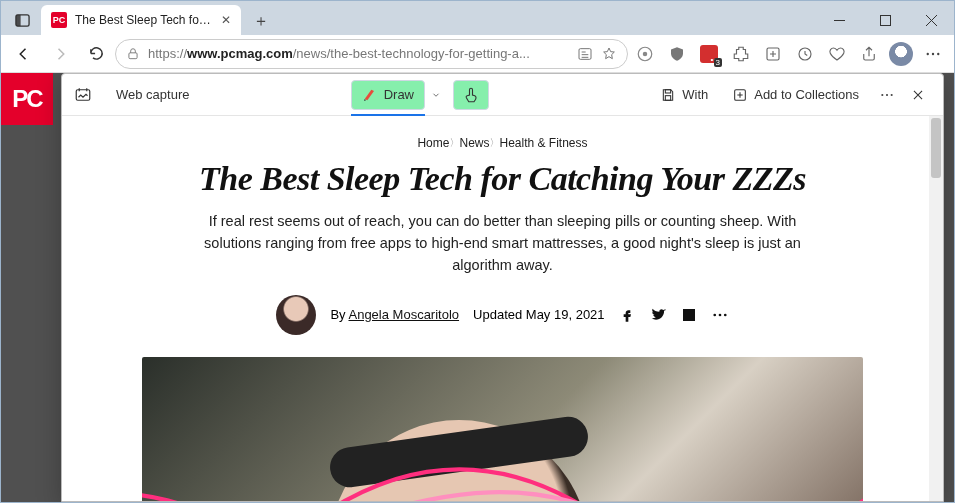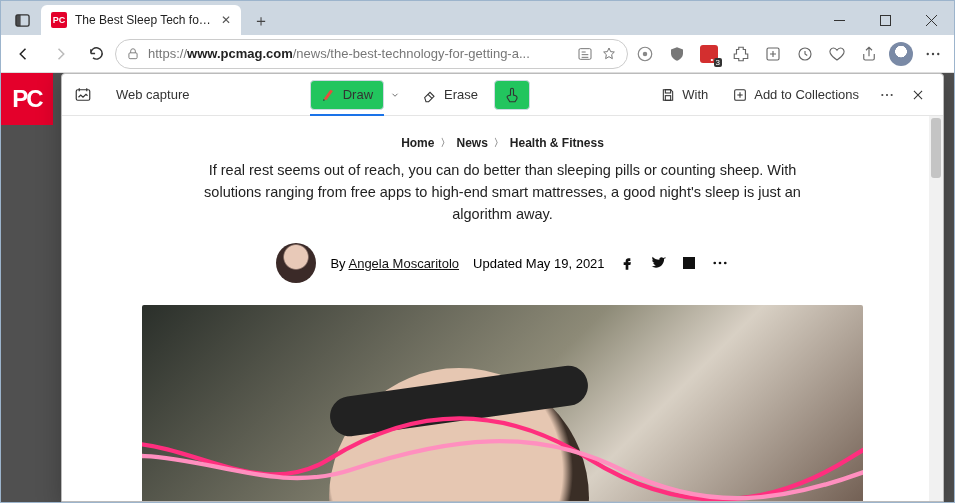--- a/index.html
+++ b/index.html
@@ -33,33 +33,33 @@
   .viewport { position:relative; flex:1; background:#555; overflow:hidden; }
   .page-dim { position:absolute; inset:0; background:rgba(0,0,0,.05); }
   .site-logo { position:absolute; top:0; left:0; width:52px; height:52px; background:#e4002b; color:#fff; font:bold 24px/52px Arial; text-align:center; letter-spacing:-2px; }
   .site-search { position:absolute; top:6px; right:12px; width:26px;height:26px;border:1px solid #666;display:flex;align-items:center;justify-content:center;color:#333;background:#eee; }
 
   
   .capture { position:absolute; top:0; left:60px; right:10px; bottom:0; background:#fff; border:1px solid #bbb; border-radius:4px 4px 0 0; box-shadow:0 6px 24px rgba(0,0,0,.25); display:flex; flex-direction:column; overflow:hidden; }
   .cap-bar { height:42px; border-bottom:1px solid #e5e5e5; display:flex; align-items:center; padding:0 12px; gap:6px; font-size:13px; color:#333; }
   .cap-title { display:flex; align-items:center; gap:24px; margin-right:auto; }
   .tool { height:30px; padding:0 10px; display:flex; align-items:center; gap:6px; border-radius:4px; color:#333; }
-  .tool.sel { background:#22c55e; border:1px solid #cfd8e3;gap:6px; }
+  .tool.sel { background:#86efac; border:1px solid #cfd8e3;gap:6px; }
   .ul { position:absolute; height:2px; background:#1a73e8; display:none; }
   .drawwrap { position:relative; display:flex; align-items:center; }
   .drawwrap .ul { left:0; right:22px; bottom:-6px; display:block; }
   .chev { width:22px; display:flex; align-items:center; justify-content:center; color:#555; }
   .cap-right { display:flex; align-items:center; gap:4px; margin-left:auto; }
   .cap-content { flex:1; overflow:auto; position:relative; }
   .scrollbar { position:absolute; top:0; right:0; width:14px; bottom:0; background:#f1f1f1; }
   .thumb { position:absolute; top:2px; left:2px; right:2px; height:60px; background:#c4c4c4; border-radius:3px; }
 
   
   .article { padding:20px 80px 0; text-align:center; }
-  .crumbs { font-size:12px; color:#222; display:flex; gap:6px; justify-content:center; align-items:center; font-weight:700; margin-bottom:10px; }
+  .crumbs { font-size:12px; color:#222; display:flex; justify-content:center; align-items:center; font-weight:400; margin-bottom:10px; }
   .crumbs .sep { color:#888; font-size:10px; }
   h1 { font: italic 800 34px/1.1 Georgia, "Times New Roman", serif; color:#111; margin-bottom:14px; letter-spacing:-0.5px; }
   .dek { font-size:14.5px; color:#222; line-height:1.5; max-width:640px; margin:0 auto 18px; }
   .byline { display:flex; align-items:center; justify-content:center; gap:14px; font-size:13px; margin-bottom:22px; }
   .byline .ava { width:40px;height:40px;border-radius:50%;background:radial-gradient(circle at 50% 35%, #e8c9b8 0 35%, #3b2a28 40% 100%); }
   .byline a { color:#111; text-decoration:underline; }
   .hero { width:100%; aspect-ratio: 16/7; background:linear-gradient(135deg,#2a2f2a 0%, #8d8a77 45%, #d8d0c4 60%, #4a3327 100%); position:relative; overflow:hidden; border-radius:2px; }
   .wave { position:absolute; top:28%; left:-10%; right:-10%; }
   .wave path { fill:none; stroke-width:4; }
   .head { position:absolute; left:26%; top:20%; width:260px; height:260px; border-radius:50%; background:radial-gradient(circle at 45% 40%, #e6c7b2 0 55%, #3a2e26 60% 100%); }
@@ -223,27 +223,20 @@
             <span>Draw</span>
           </div>
           <div class="chev">
               <svg width="10" height="10" viewBox="0 0 24 24">
                 <path d="M6 9l6 6 6-6" fill="none" stroke="#555" stroke-width="2"></path>
               </svg>
             </div>
           <div class="ul"></div>
         </div>
 
-        <div class="tool">
-          <svg width="16" height="16" viewBox="0 0 24 24">
-              <path d="M4 16l8-8 6 6-8 8H6z" fill="none" stroke="#333" stroke-width="1.6"></path>
-              <path d="M9 11l6 6" stroke="#333" stroke-width="1.6"></path>
-            </svg>
-          <span>Erase</span>
-        </div>
 
         <div class="tool sel" style="padding:0 8px">
           <svg width="18" height="18" viewBox="0 0 24 24">
               <path d="M10 12V5a2 2 0 114 0v7l3 1c2 .7 2 3 1 5l-2 3H9l-3-5c-1-2 0-3 1-3z" fill="none" stroke="#333" stroke-width="1.5"></path>
             </svg>
         </div>
 
         <div style="flex:1"></div>
 
         <div class="cap-right">
@@ -283,20 +276,21 @@
           </div>
 
         <div class="article">
           <div class="crumbs">
             <a>Home</a>
               <span class="sep">〉</span>
             <a>News</a>
               <span class="sep">〉</span>
             <a>Health &amp; Fitness</a>
           </div>
+          <h1>The Best Sleep Tech for Catching Your ZZZs</h1>
           <p class="dek">If real rest seems out of reach, you can do better than sleeping pills or counting sheep. With solutions ranging from free apps to high-end smart mattresses, a good night's sleep is just an algorithm away.</p>
 
           <div class="byline">
             <div class="ava"></div>
             <span><span>By </span><a>Angela Moscaritolo</a></span>
             <span>Updated May 19, 2021</span>
             <span>
                 <svg width="16" height="16" viewBox="0 0 24 24">
                   <path d="M14 9h3V5h-3c-2 0-4 1.5-4 4v2H7v4h3v7h4v-7h3l1-4h-4V9z" fill="#111"></path>
                 </svg>

